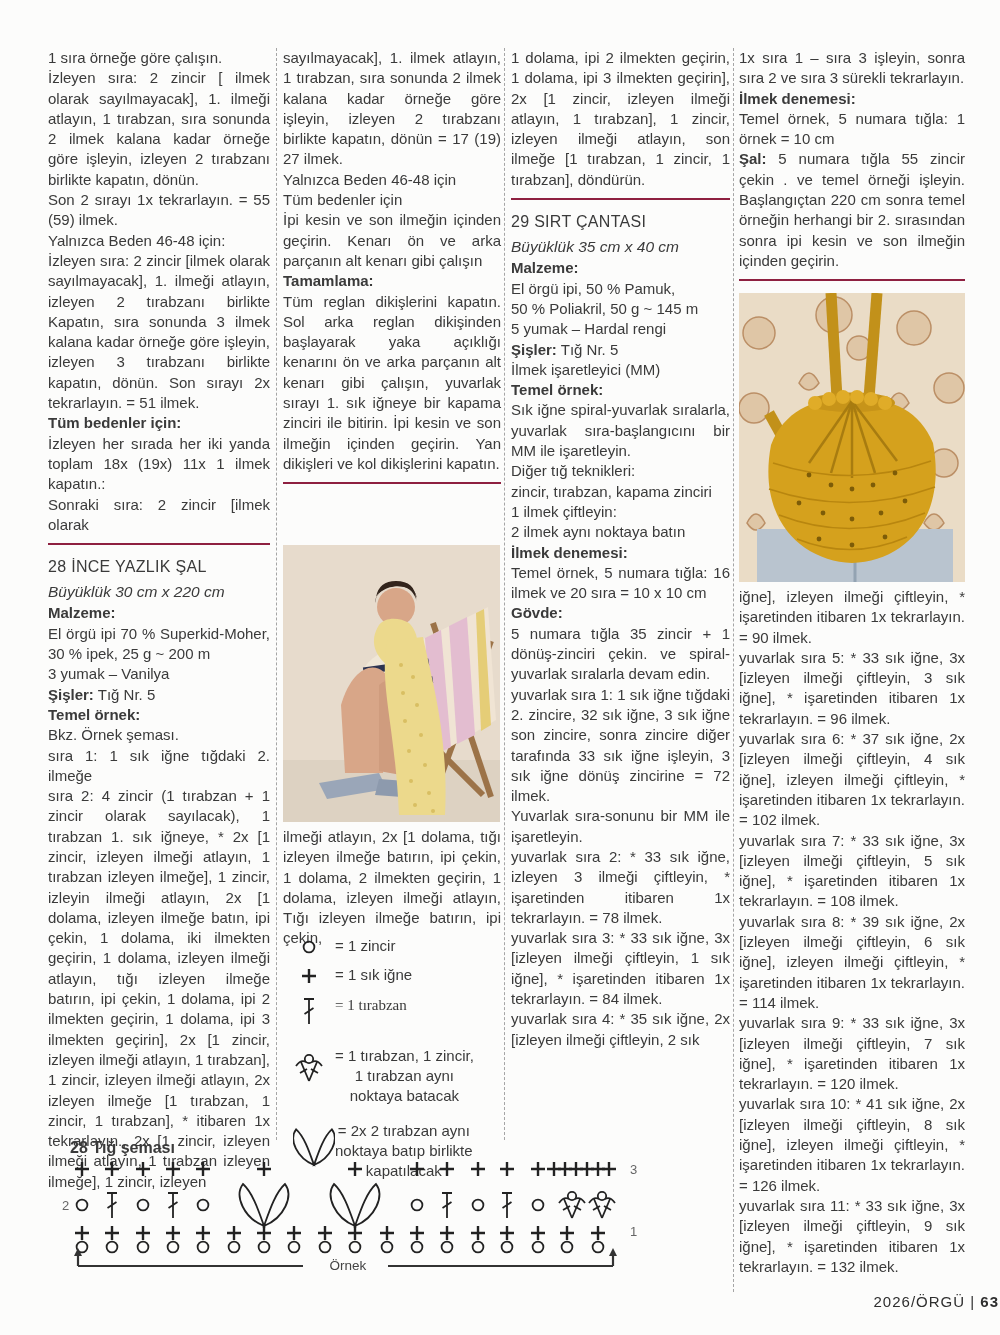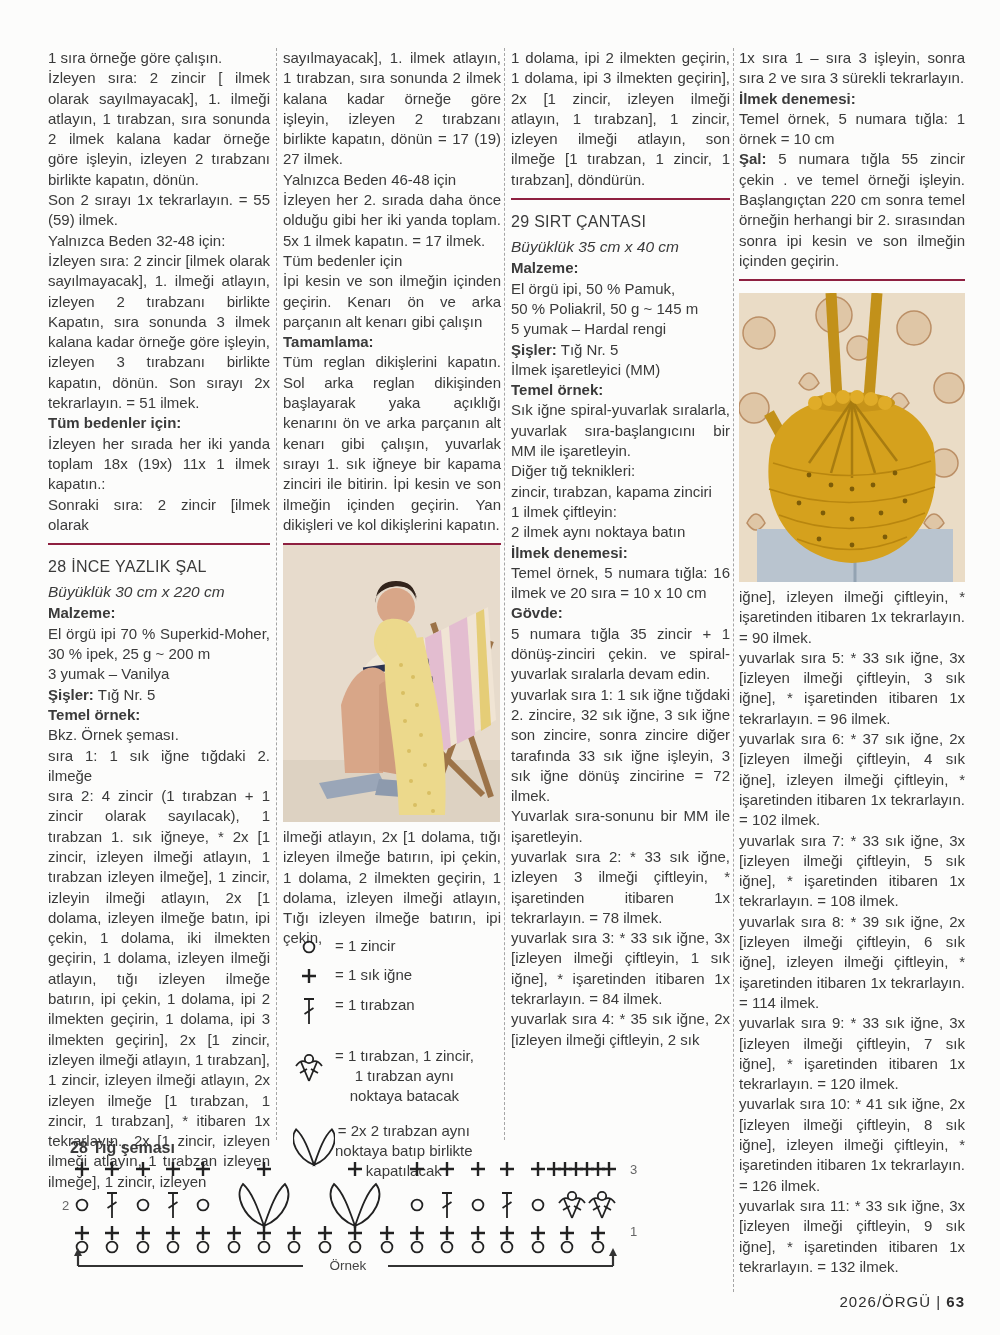--- a/index.html
+++ b/index.html
@@ -17,52 +17,51 @@
   .sec-title { font-size:16px; line-height:25px; margin:1px 0 3px 0; text-align:left; letter-spacing:.3px; }
   .sec-sub { font-weight:normal; font-style:italic; font-size:15.5px; margin:0 0 1px 0; text-align:left; }
   .vsep { position:absolute; width:0; border-left:1.6px dashed #a5a5a5; }
   .photo { position:absolute; overflow:hidden; }
   .legend { position:absolute; }
   .legend-row { display:flex; align-items:flex-start; }
   .legend-sym { flex:none; width:52px; padding-left:10px; }
   .legend-text { white-space:pre-line; text-align:center; }
   .diagram-title { position:absolute; left:70px; top:1138px; font-weight:bold; font-size:16px; }
   .diagram { position:absolute; left:48px; top:1156px; }
-  .footer { position:absolute; left:739px; top:1292px; width:226px; text-align:right; font-size:15px; letter-spacing:1px; color:#2e2e2e; }
+  .footer { position:absolute; left:773px; top:1292px; width:226px; text-align:right; font-size:15px; letter-spacing:1px; color:#2e2e2e; }
   .footer b { font-weight:bold; }
 </style>
 </head>
 <body>
 
 <div class="col" style="left:48px; top:48px; width:222px;">
     <p>1 sıra örneğe göre çalışın.</p>
     <p>İzleyen sıra: 2 zincir [ ilmek olarak sayılmayacak], 1. ilmeği atlayın, 1 tırabzan, sıra sonunda 2 ilmek kalana kadar örneğe göre işleyin, izleyen 2 tırabzanı birlikte kapatın, dönün.</p>
     <p>Son 2 sırayı 1x tekrarlayın. = 55 (59) ilmek.</p>
-    <p>Yalnızca Beden 32-48 için:</p>
+    <p>Yalnızca Beden 46-48 için:</p>
     <p>İzleyen sıra: 2 zincir [ilmek olarak sayılmayacak], 1. ilmeği atlayın, izleyen 2 tırabzanı birlikte Kapatın, sıra sonunda 3 ilmek kalana kadar örneğe göre işleyin, izleyen 3 tırabzanı birlikte kapatın, dönün. Son sırayı 2x tekrarlayın. = 51 ilmek.</p>
     <p><b>Tüm bedenler için:</b></p>
     <p>İzleyen her sırada her iki yanda toplam 18x (19x) 11x 1 ilmek kapatın.:</p>
     <p>Sonraki sıra: 2 zincir [ilmek olarak</p>
     <div class="rule"></div>
     <div class="sec-title">28 İNCE YAZLIK ŞAL</div>
     <div class="sec-sub">Büyüklük 30 cm x 220 cm</div>
     <p><b>Malzeme:</b></p>
     <p>El örgü ipi 70 % Superkid-Moher, 30 % ipek, 25 g ~ 200 m</p>
     <p>3 yumak – Vanilya</p>
     <p><b>Şişler:</b> Tığ Nr. 5</p>
     <p><b>Temel örnek:</b></p>
     <p>Bkz. Örnek şeması.</p>
     <p>sıra 1: 1 sık iğne tığdaki 2. ilmeğe</p>
     <p>sıra 2: 4 zincir (1 tırabzan + 1 zincir olarak sayılacak), 1 tırabzan 1. sık iğneye, * 2x [1 zincir, izleyen ilmeği atlayın, 1 tırabzan izleyen ilmeğe], 1 zincir, izleyin ilmeği atlayın, 2x [1 dolama, izleyen ilmeğe batın, ipi çekin, 1 dolama, iki ilmekten geçirin, 1 dolama, izleyen ilmeği atlayın, tığı izleyen ilmeğe batırın, ipi çekin, 1 dolama, ipi 2 ilmekten geçirin, 1 dolama, ipi 3 ilmekten geçirin], 2x [1 zincir, izleyen ilmeği atlayın, 1 tırabzan], 1 zincir, izleyen ilmeği atlayın, 2x izleyen ilmeğe [1 tırabzan, 1 zincir, 1 tırabzan], * itibaren 1x tekrarlayın., 2x [1 zincir, izleyen ilmeği atlayın, 1 tırabzan izleyen ilmeğe], 1 zincir, izleyen</p>
   </div>
 
 <div class="col" style="left:283px; top:48px; width:218px;">
     <p>sayılmayacak], 1. ilmek atlayın, 1 tırabzan, sıra sonunda 2 ilmek kalana kadar örneğe göre işleyin, izleyen 2 tırabzanı birlikte kapatın, dönün = 17 (19) 27 ilmek.</p>
     <p>Yalnızca Beden 46-48 için</p>
-    <p>İzleyen her 2. sırada daha önce olduğu gibi her iki yanda toplam. 5x 1 ilmek kapatın. = 17 ilmek.</p>
     <p>Tüm bedenler için</p>
     <p>İpi kesin ve son ilmeğin içinden geçirin. Kenarı ön ve arka parçanın alt kenarı gibi çalışın</p>
     <p><b>Tamamlama:</b></p>
     <p>Tüm reglan dikişlerini kapatın. Sol arka reglan dikişinden başlayarak yaka açıklığı kenarını ön ve arka parçanın alt kenarı gibi çalışın, yuvarlak sırayı 1. sık iğneye bir kapama zinciri ile bitirin. İpi kesin ve son ilmeğin içinden geçirin. Yan dikişleri ve kol dikişlerini kapatın.</p>
     <div class="rule"></div>
   </div>
 
 <div class="photo" style="left:283px; top:545px; width:217px; height:277px;">
   <svg width="217" height="277" viewBox="0 0 217 277">
     <rect x="0" y="0" width="217" height="277" fill="#e7dbcc"></rect>
@@ -133,21 +132,21 @@
           <circle cx="16" cy="11" r="5.4" stroke="#222" stroke-width="1.8" fill="none"></circle>
         </svg></div>
       <div class="legend-text">=  1 zincir</div>
     </div>
     <div class="legend-row" style="margin-bottom: 4px;">
       <div class="legend-sym"><svg width="42" height="20" viewBox="0 0 42 20">
           <path d="M9 11H23M16 4V18" stroke="#222" stroke-width="2.4" fill="none"></path>
         </svg></div>
       <div class="legend-text">= 1 sık iğne</div>
     </div>
-    <div class="legend-row" style="margin-bottom: 14px;">
+    <div class="legend-row" style="margin-bottom: 14px; font-family: Liberation Serif, serif;">
       <div class="legend-sym"><svg width="42" height="32" viewBox="0 0 42 32">
           <path d="M16 4V29M11 4H21M11.5 19L20.5 13" stroke="#222" stroke-width="1.8" fill="none"></path>
         </svg></div>
       <div class="legend-text">= 1  tırabzan</div>
     </div>
     <div class="legend-row" style="margin-bottom: 14px;">
       <div class="legend-sym"><svg width="42" height="40" viewBox="0 0 42 40">
           <path d="M16 35L8 16M16 35L24 16" stroke="#222" stroke-width="1.8" fill="none"></path>
           <path d="M3 20 Q 8 13 13 16M29 20 Q 24 13 19 16" stroke="#222" stroke-width="1.8" fill="none"></path>
           <path d="M7 27L14 23M18 23L25 27" stroke="#222" stroke-width="1.8" fill="none"></path>

